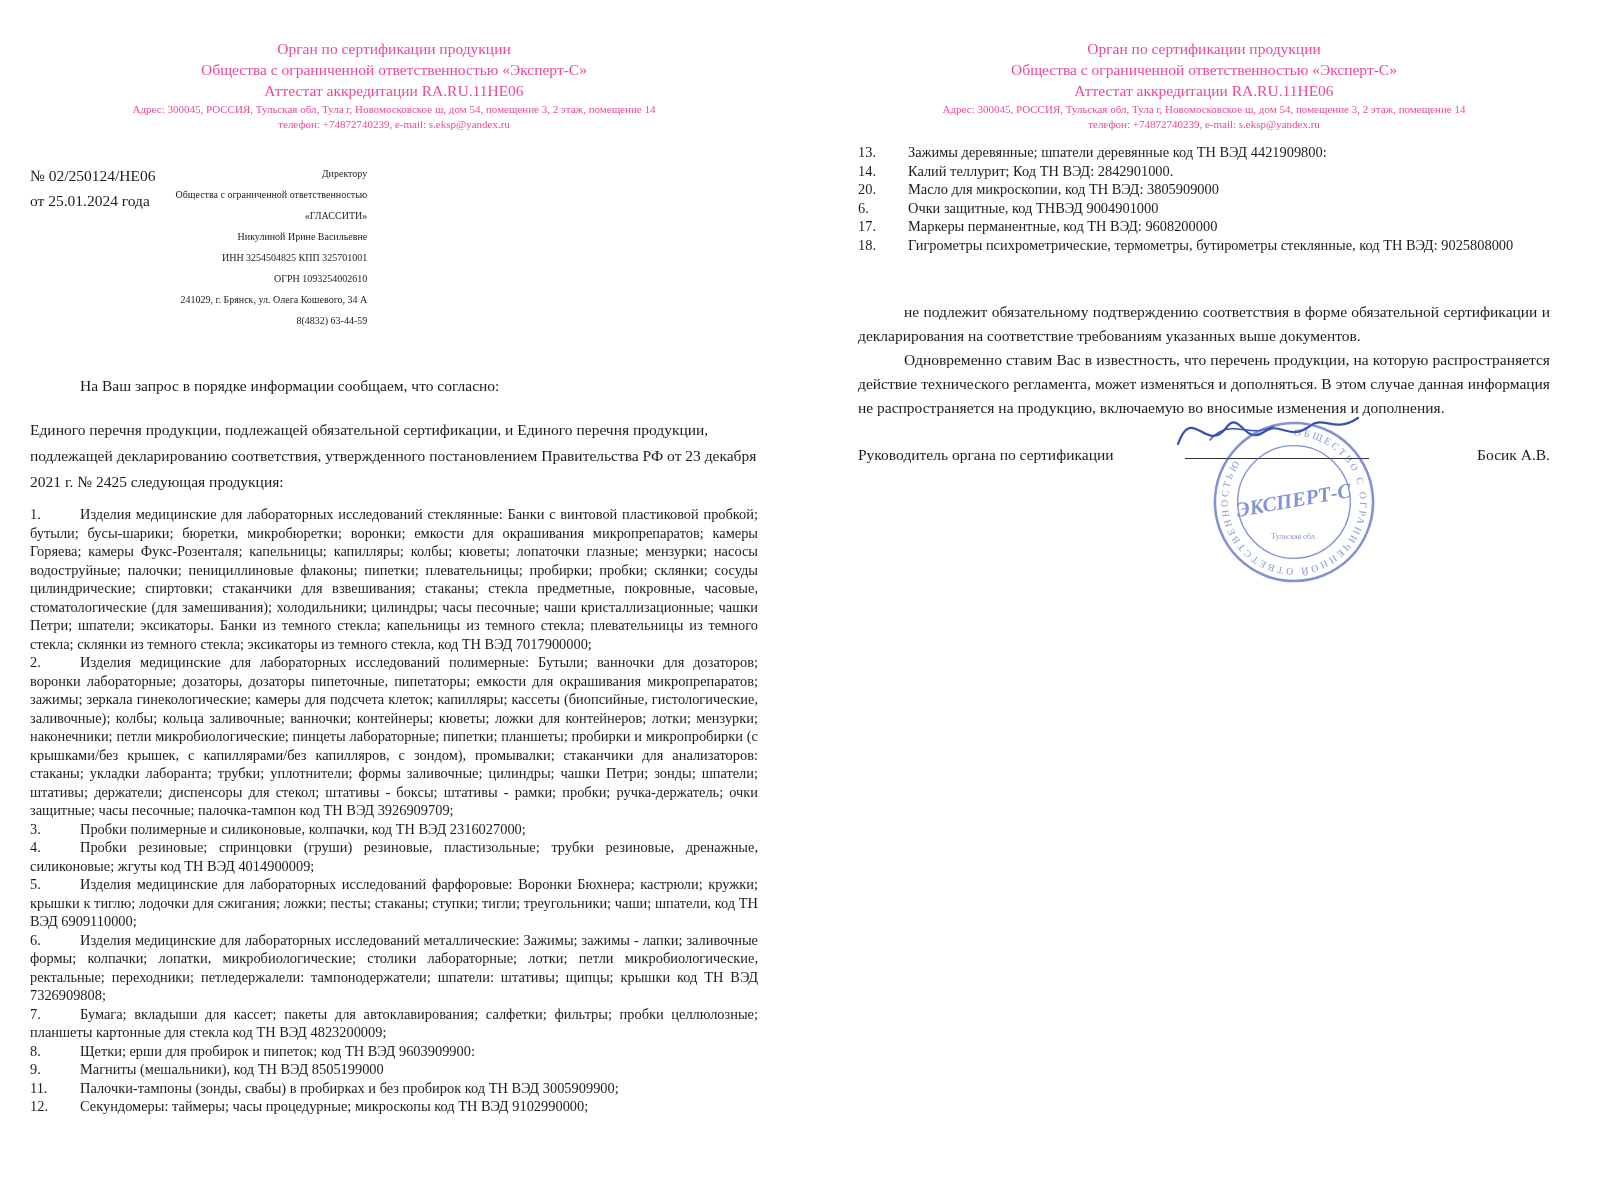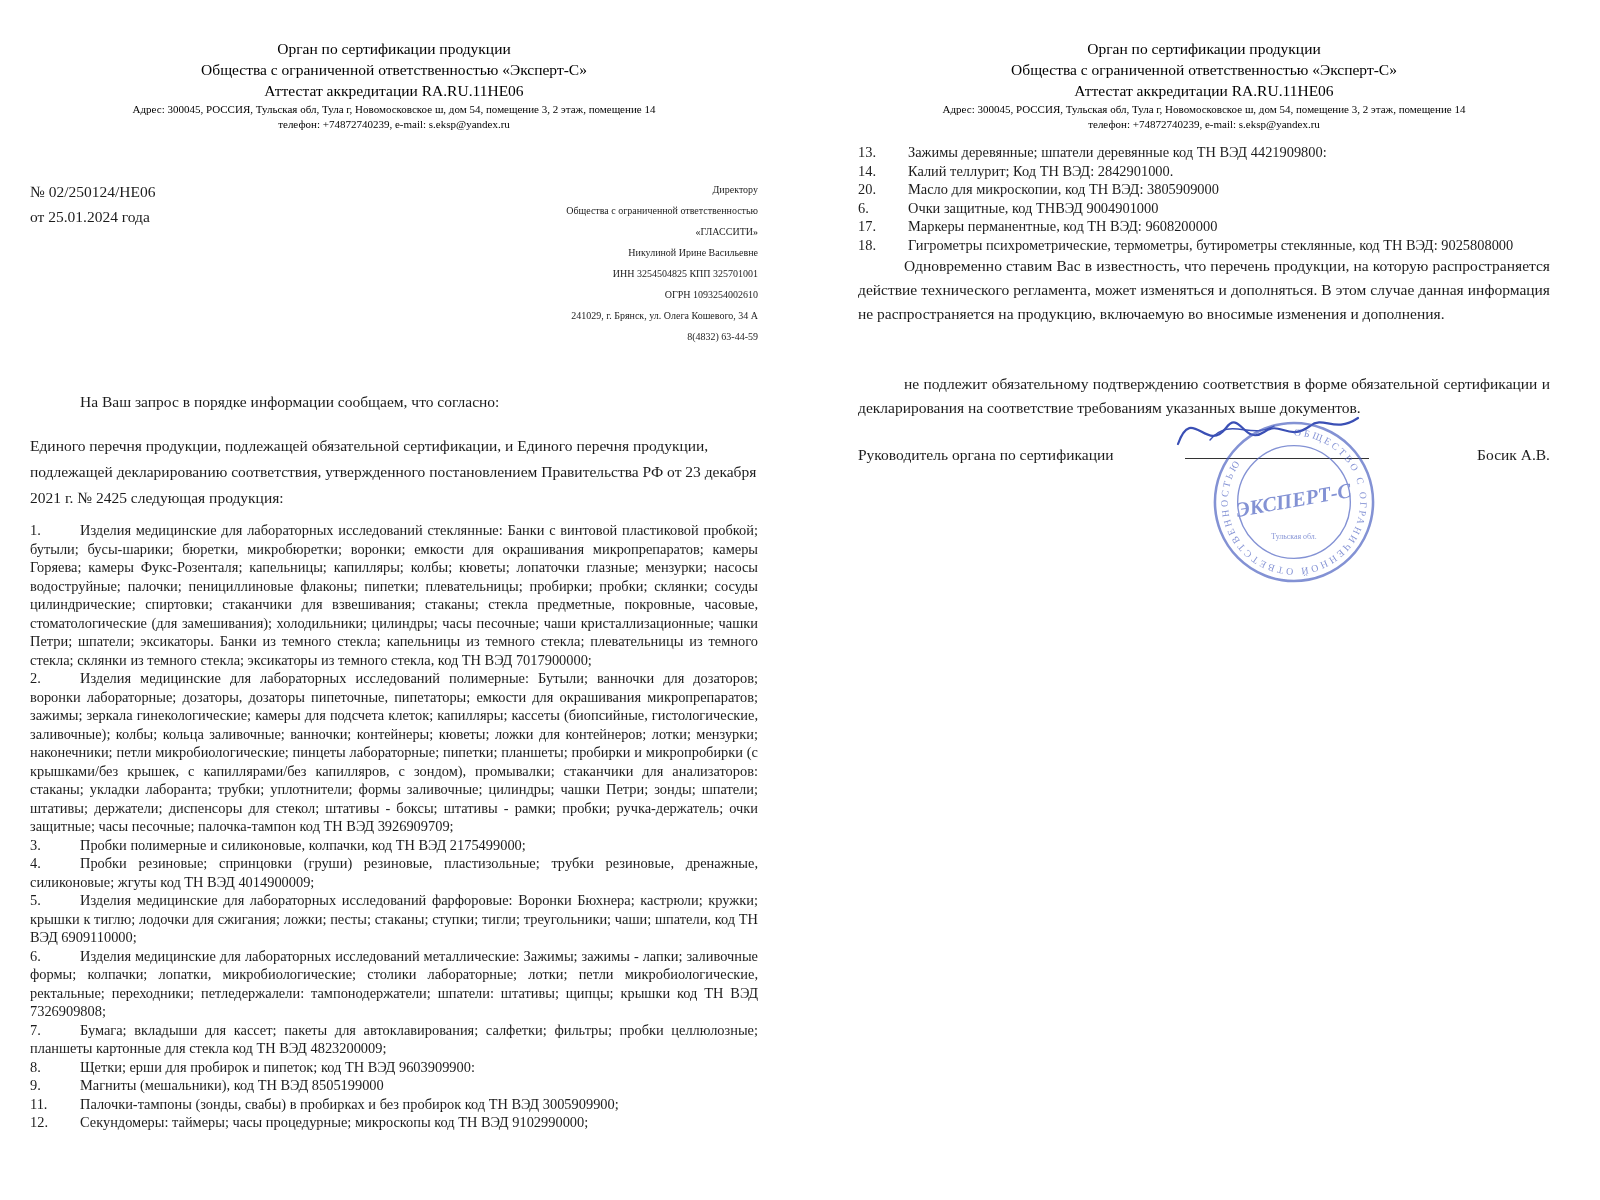--- a/index.html
+++ b/index.html
@@ -2,25 +2,25 @@
 <html><head>
 <meta charset="utf-8">
 <style>
   html,body{margin:0;padding:0;background:#ffffff;}
   .canvas{position:relative;width:1600px;height:1200px;background:#ffffff;overflow:hidden;
           font-family:"Liberation Serif","DejaVu Serif",serif;color:#1c1c1c;}
   .page{position:absolute;top:0;height:100%;}
   .page-left{left:30px;width:728px;}
   .page-right{left:858px;width:692px;}
 
-  .org-header{text-align:center;padding-top:38px;color:#000000;}
+  .org-header{text-align:center;padding-top:38px;color:#ec4899;}
   .org-header .big{font-size:15.5px;line-height:21px;}
   .org-header .small{font-size:11px;line-height:14px;margin-top:1px;}
 
-  .head-row{display:flex;justify-content:space-between;margin-top:48px;}
+  .head-row{display:flex;margin-top:32px;gap:20px;}
   .ref-block{font-size:15.5px;line-height:25px;white-space:pre-line;}
   .addressee{font-size:10px;line-height:21px;text-align:right;white-space:pre-line;}
 
   .intro{margin:44px 0 0 0;font-size:15.5px;line-height:22px;text-indent:50px;}
   .preamble{margin:20px 0 0 0;font-size:15.5px;line-height:26px;text-align:left;}
 
   .items{margin-top:10px;}
   .items-right{margin-top:12px;}
   .item{margin:0;font-size:14.4px;line-height:18.5px;text-align:justify;}
   .item .num{display:inline-block;width:50px;}
@@ -63,21 +63,21 @@
 
     <p class="intro">На Ваш запрос в порядке информации сообщаем, что согласно:</p>
     <p class="preamble">Единого перечня продукции, подлежащей обязательной сертификации, и Единого перечня продукции, подлежащей декларированию соответствия, утвержденного постановлением Правительства РФ от 23 декабря 2021 г. № 2425 следующая продукция:</p>
 
     <div class="items">
 
         <p class="item"><span class="num">1.</span><span>Изделия медицинские для лабораторных исследований стеклянные: Банки с винтовой пластиковой пробкой; бутыли; бусы-шарики; бюретки, микробюретки; воронки; емкости для окрашивания микропрепаратов; камеры Горяева; камеры Фукс-Розенталя; капельницы; капилляры; колбы; кюветы; лопаточки глазные; мензурки; насосы водоструйные; палочки; пенициллиновые флаконы; пипетки; плевательницы; пробирки; пробки; склянки; сосуды цилиндрические; спиртовки; стаканчики для взвешивания; стаканы; стекла предметные, покровные, часовые, стоматологические (для замешивания); холодильники; цилиндры; часы песочные; чаши кристаллизационные; чашки Петри; шпатели; эксикаторы. Банки из темного стекла; капельницы из темного стекла; плевательницы из темного стекла; склянки из темного стекла; эксикаторы из темного стекла, код ТН ВЭД 7017900000;</span></p>
 
         <p class="item"><span class="num">2.</span><span>Изделия медицинские для лабораторных исследований полимерные: Бутыли; ванночки для дозаторов; воронки лабораторные; дозаторы, дозаторы пипеточные, пипетаторы; емкости для окрашивания микропрепаратов; зажимы; зеркала гинекологические; камеры для подсчета клеток; капилляры; кассеты (биопсийные, гистологические, заливочные); колбы; кольца заливочные; ванночки; контейнеры; кюветы; ложки для контейнеров; лотки; мензурки; наконечники; петли микробиологические; пинцеты лабораторные; пипетки; планшеты; пробирки и микропробирки (с крышками/без крышек, с капиллярами/без капилляров, с зондом), промывалки; стаканчики для анализаторов: стаканы; укладки лаборанта; трубки; уплотнители; формы заливочные; цилиндры; чашки Петри; зонды; шпатели; штативы; держатели; диспенсоры для стекол; штативы - боксы; штативы - рамки; пробки; ручка-держатель; очки защитные; часы песочные; палочка-тампон код ТН ВЭД 3926909709;</span></p>
 
-        <p class="item"><span class="num">3.</span><span>Пробки полимерные и силиконовые, колпачки, код ТН ВЭД 2175499000;</span></p>
+        <p class="item"><span class="num">3.</span><span>Пробки полимерные и силиконовые, колпачки, код ТН ВЭД 2316027000;</span></p>
 
         <p class="item"><span class="num">4.</span><span>Пробки резиновые; спринцовки (груши) резиновые, пластизольные; трубки резиновые, дренажные, силиконовые; жгуты код ТН ВЭД 4014900009;</span></p>
 
         <p class="item"><span class="num">5.</span><span>Изделия медицинские для лабораторных исследований фарфоровые: Воронки Бюхнера; кастрюли; кружки; крышки к тиглю; лодочки для сжигания; ложки; песты; стаканы; ступки; тигли; треугольники; чаши; шпатели, код ТН ВЭД 6909110000;</span></p>
 
         <p class="item"><span class="num">6.</span><span>Изделия медицинские для лабораторных исследований металлические: Зажимы; зажимы - лапки; заливочные формы; колпачки; лопатки, микробиологические; столики лабораторные; лотки; петли микробиологические, ректальные; переходники; петледержалели: тампонодержатели; шпатели: штативы; щипцы; крышки код ТН ВЭД 7326909808;</span></p>
 
         <p class="item"><span class="num">7.</span><span>Бумага; вкладыши для кассет; пакеты для автоклавирования; салфетки; фильтры; пробки целлюлозные; планшеты картонные для стекла код ТН ВЭД 4823200009;</span></p>
 
         <p class="item"><span class="num">8.</span><span>Щетки; ерши для пробирок и пипеток; код ТН ВЭД 9603909900:</span></p>
@@ -107,22 +107,22 @@
 
         <p class="item"><span class="num">20.</span><span>Масло для микроскопии, код ТН ВЭД: 3805909000</span></p>
 
         <p class="item"><span class="num">6.</span><span>Очки защитные, код ТНВЭД 9004901000</span></p>
 
         <p class="item"><span class="num">17.</span><span>Маркеры перманентные, код ТН ВЭД: 9608200000</span></p>
 
         <p class="item"><span class="num">18.</span><span>Гигрометры психрометрические, термометры, бутирометры стеклянные, код ТН ВЭД: 9025808000</span></p>
       </div>
 
+    <p class="para para-first">не подлежит обязательному подтверждению соответствия в форме обязательной сертификации и декларирования на соответствие требованиям указанных выше документов.</p>
     <p class="para">Одновременно ставим Вас в известность, что перечень продукции, на которую распространяется действие технического регламента, может изменяться и дополняться. В этом случае данная информация не распространяется на продукцию, включаемую во вносимые изменения и дополнения.</p>
-    <p class="para para-first">не подлежит обязательному подтверждению соответствия в форме обязательной сертификации и декларирования на соответствие требованиям указанных выше документов.</p>
 
     <div class="sig-row">
       <span>Руководитель органа по сертификации</span>
       <span>Босик А.В.</span>
     </div>
 
     <div class="sig-line"></div>
 
     <svg class="sig-scribble" viewBox="0 0 200 70">
       <path d="M8 48 C 22 8, 36 58, 56 32 C 70 13, 74 50, 94 36 C 110 24, 118 46, 140 30 C 154 19, 164 38, 188 22" fill="none" stroke-width="2.2" stroke-linecap="round" stroke="#3a4fb5"></path>

